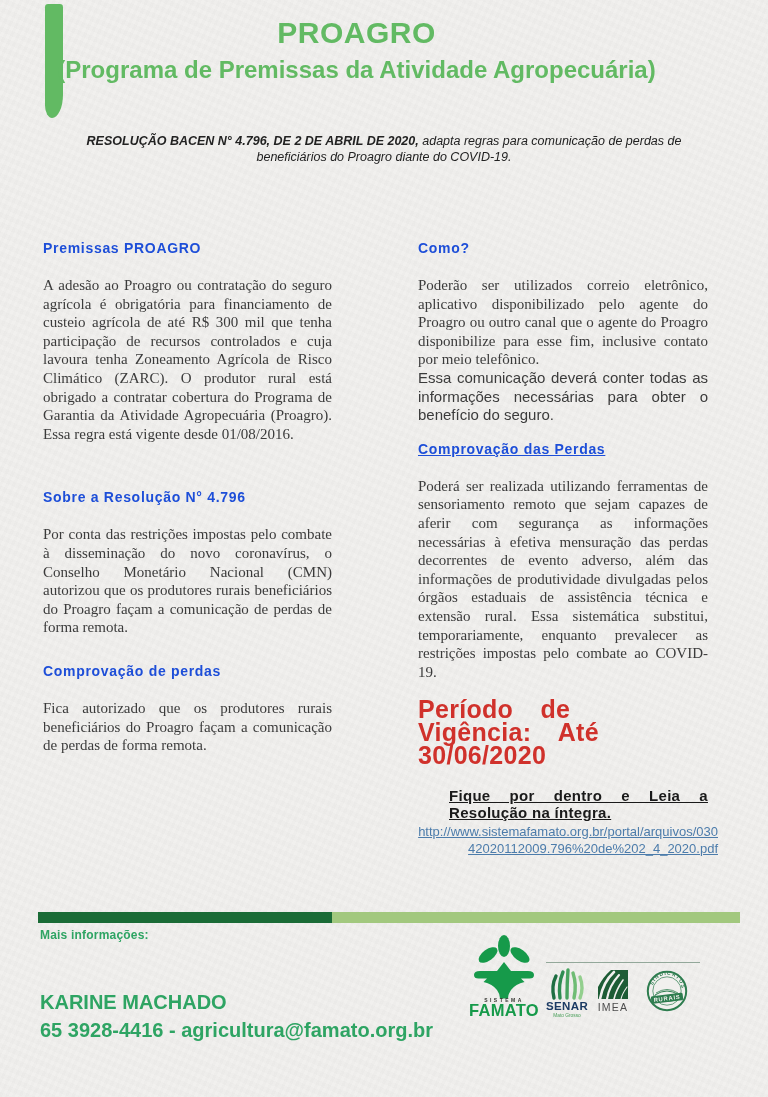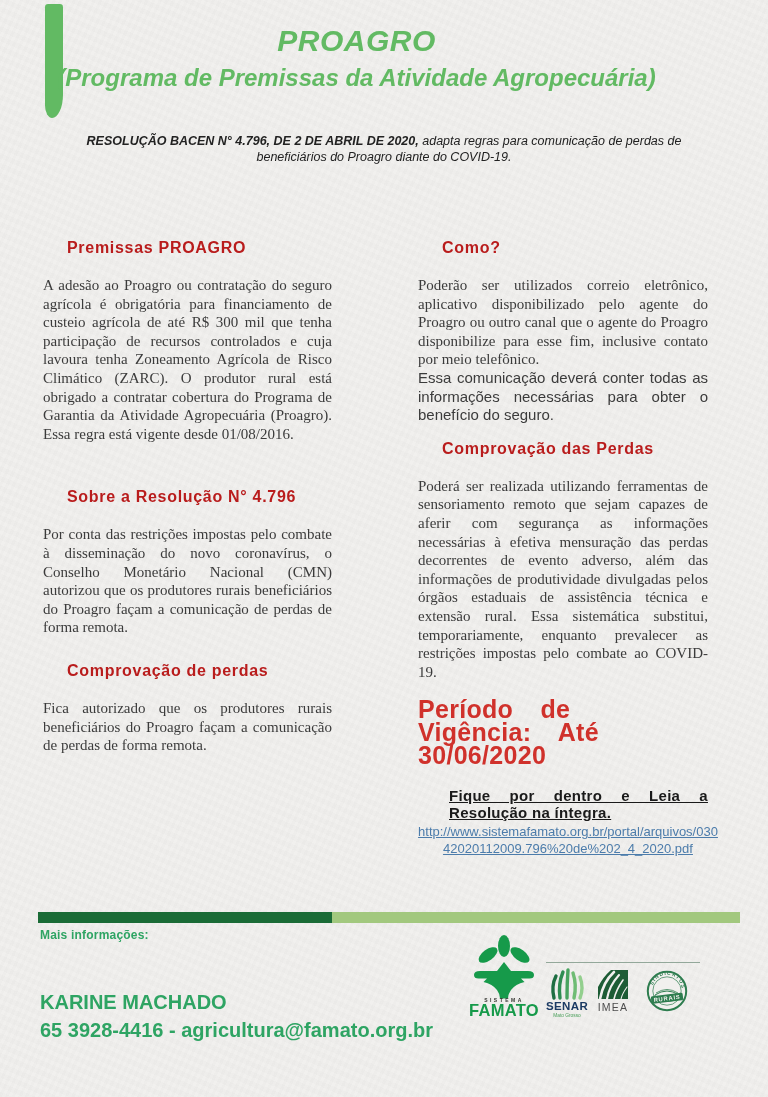--- a/index.html
+++ b/index.html
@@ -20,61 +20,60 @@
       repeating-linear-gradient(23deg, rgba(0,0,0,0.01) 0 5px, rgba(255,255,255,0.015) 5px 9px);
     pointer-events:none;
   }
 
   .vbar {
     position:absolute; left:45px; top:4px; width:18px; height:114px;
     background:#62ba63;
     border-radius:4px 4px 14px 9px / 4px 4px 30px 16px;
   }
 
-  .header { position:absolute; left:0; top:24px; width:713px; text-align:center;font-style:italic; }
+  .header { position:absolute; left:0; top:16px; width:713px; text-align:center; }
   .title { font-size:30px; font-weight:bold; color:#62ba63; letter-spacing:0.5px; }
   .subtitle { font-size:24px; font-weight:bold; color:#62ba63; margin-top:6px; }
 
   .resolution {
     position:absolute; left:84px; top:134px; width:600px;
     text-align:center; font-style:italic; font-size:12.5px; line-height:15.5px; color:#222;
   }
   .resolution .b { font-weight:bold;font-style:italic; }
 
   .col { position:absolute; top:238px; }
   .col-left  { left:43px;  width:289px; }
   .col-right { left:418px; width:290px; }
 
   .col h3 {
-    color:#b91c1c; font-size:16px; line-height:20px; font-weight:bold;
+    color:#1d4ed8; font-size:14px; line-height:20px; font-weight:bold;
     letter-spacing:0.7px;
-    margin-left:24px;
   }
   .col p {
     font-size:15px; line-height:18.6px; text-align:justify; color:#3b3b3b;
   }
   .gap-body { margin-top:18px;font-family:Liberation Serif, serif; }   
   .sec2 { margin-top:44px; }
   .sec3 { margin-top:24px; }
-  .sec-comprov { margin-top:14px; }
+  .sec-comprov { margin-top:14px;text-decoration:underline; }
 
   .vigencia {
     margin-top:17px;
     color:#d0312b; font-size:25px; line-height:23px; font-weight:bold;
     word-spacing:20px; letter-spacing:0.3px;
   }
   .link-label {
     margin-top:21px;
     font-size:15px; line-height:16.5px; font-weight:bold; color:#1a1a1a;
     text-align:justify; text-decoration:underline; letter-spacing:0.3px;margin-left:31px;
   }
   .link-url {
     display:block; margin-top:2px; width:300px;
     font-size:13px; line-height:17px; color:#4c7cab;
-    text-decoration:underline; word-break:break-all; text-align:center;
+    text-decoration:underline; word-break:break-all; text-align:right;
   }
 
   .divider {
     position:absolute; left:38px; top:912px; width:702px; height:11px;
     background:linear-gradient(90deg, #1a6b36 0 41.9%, #a2c87e 41.9% 100%);
   }
 
   .more-info { position:absolute; left:40px; top:928px;
     color:#2ea463; font-size:12px; font-weight:bold; letter-spacing:0.2px; }
   .contact { position:absolute; left:40px; top:988px;

